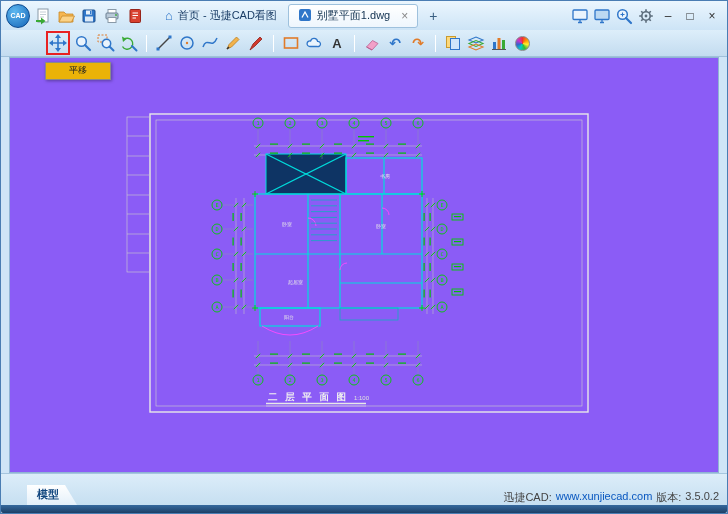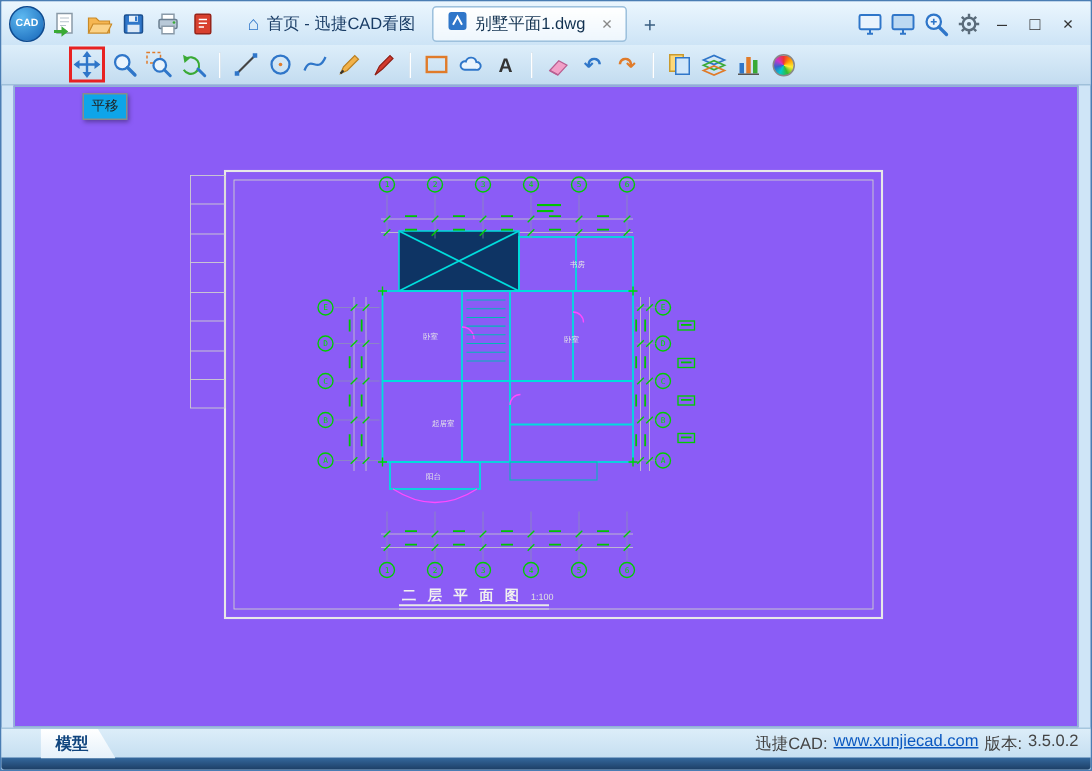--- a/index.html
+++ b/index.html
@@ -20,21 +20,21 @@
 .winbtn{width:20px;text-align:center;font-size:12px;color:#333;line-height:20px}
 
 .toolbar{height:27px;background:linear-gradient(#ddeefa,#c3dcf0);border-bottom:1px solid #9fc0da;display:flex;align-items:center;gap:3px;padding-left:45px;flex:none}
 .hl{display:inline-flex;border:2px solid #e82222}
 .sep{width:1px;height:17px;background:#9fb8cc;border-right:1px solid #fff;margin:0 4px;flex:none}
 .glyphA{font-size:13px;font-weight:bold;color:#333}
 .undoG{font-size:14px;font-weight:bold;color:#2f76c9;line-height:1}
 .redoG{font-size:14px;font-weight:bold;color:#e07b2a;line-height:1}
 .wheel{width:15px;height:15px;border-radius:50%;background:conic-gradient(#e33,#f90,#fe3,#3b3,#0cc,#36c,#c3c,#e33);border:1px solid #888}
 
-.tooltip{position:absolute;left:54px;top:61px;background:#0ea5e9;border:1px solid #8a8a8a;box-shadow:1px 1px 3px rgba(0,0,0,.35);font-size:9px;padding:1px 5px 2px;color:#222;z-index:9;white-space:nowrap}
+.tooltip{position:absolute;left:44px;top:61px;background:#eab308;border:1px solid #8a8a8a;box-shadow:1px 1px 3px rgba(0,0,0,.35);font-size:9px;padding:1px 23px 2px;color:#222;z-index:9;white-space:nowrap}
 
 .canvas{flex:1;margin:0 8px;background:#8b5cf6;border:1px solid #8fb4d4;overflow:hidden}
 #plan-svg{display:block;width:708px;height:428px}
 .frame{fill:none;stroke:#e8e8e8;stroke-width:1.4}
 .frame2{fill:none;stroke:#cfcfcf;stroke-width:.6}
 .dim{stroke:#c8c8c8;stroke-width:.55;fill:none}
 .ext{stroke:#8f9fa8;stroke-width:.4}
 .tick{stroke:#00cf00;stroke-width:.9;fill:none}
 .dimtxt{fill:#00c400}
 .bub{fill:none;stroke:#00cc00;stroke-width:.9}
@@ -42,24 +42,24 @@
 .roof{fill:#0e3464;stroke:#00dcdc;stroke-width:1}
 .wall{stroke:#00dcdc;stroke-width:1.2;fill:none}
 .wallthin{stroke:#00b8b8;stroke-width:.7;fill:none}
 .mag{stroke:#ff4aff;stroke-width:.9;fill:none}
 .room{fill:#e8e8e8;font-size:5px}
 .ttl{fill:#f0f0f0;font-size:9.5px;letter-spacing:2.5px;font-weight:bold}
 .scl{fill:#e0e0e0;font-size:6px}
 .ttl-u{stroke:#e8e8e8;stroke-width:1.3}
 .ttl-u2{stroke:#e8e8e8;stroke-width:.5}
 
-.statusbar{height:20px;background:linear-gradient(#dcedf9,#c6dff1);border-top:1px solid #a6c6de;display:flex;align-items:center;flex:none;font-size:11px}
+.statusbar{height:32px;background:linear-gradient(#dcedf9,#c6dff1);border-top:1px solid #a6c6de;display:flex;align-items:flex-end;flex:none;font-size:11px}
 .model-tab{margin-left:26px;background:linear-gradient(#ffffff,#e4f0fa);clip-path:polygon(0 0,calc(100% - 12px) 0,100% 100%,0 100%);padding:2px 18px 3px 10px;color:#10457e;font-weight:bold}
 .status-right{margin-left:auto;margin-right:8px;display:flex;gap:4px;color:#444}
-.link{color:#0a58c0;text-decoration:underline}
+.link{color:#0a58c0;}
 .bottomstrip{height:8px;background:linear-gradient(#35699e,#1d3f66);border-radius:0 0 2px 2px;flex:none}
 </style>
 </head>
 <body>
 
 <div class="window">
 
   <div class="titlebar">
     <div class="logo">
         <span>CAD</span>

